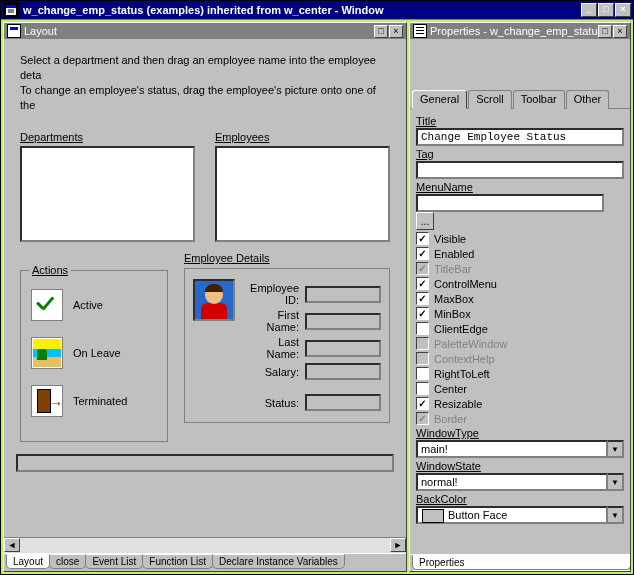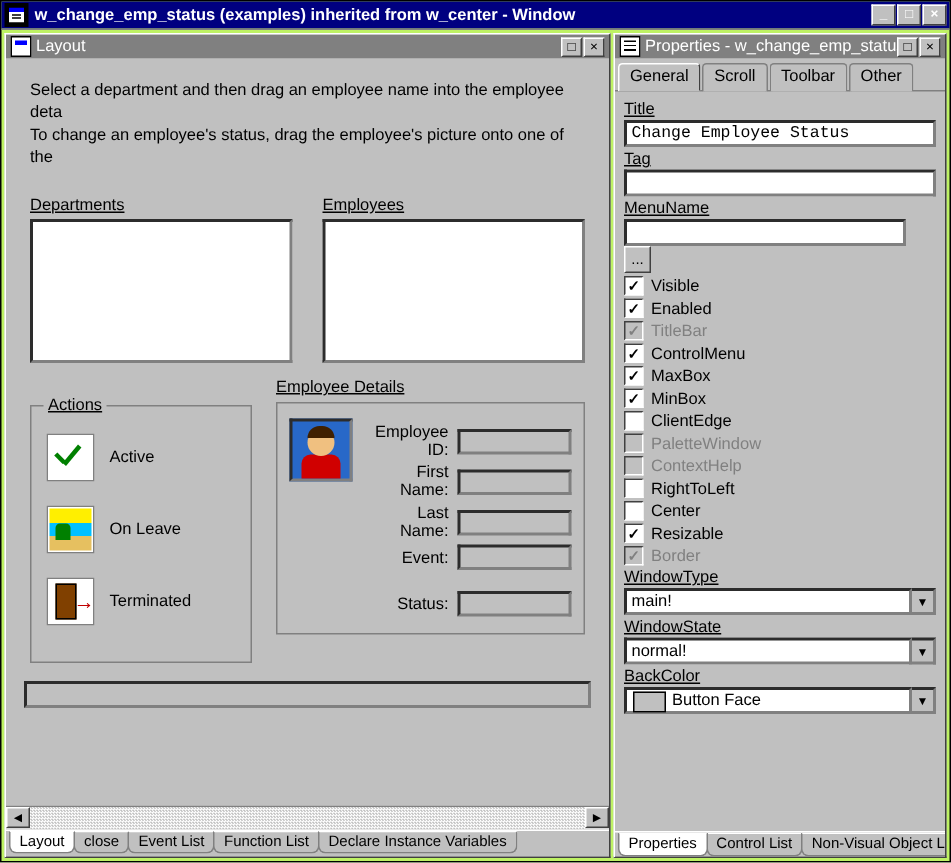--- a/index.html
+++ b/index.html
@@ -276,20 +276,21 @@
     margin: 2px 2px 2px 1px;
     background: #c0c0c0;
     overflow: hidden;
   }
   .props-tabs {
     display: flex;
     padding: 2px 2px 0 2px;
     background: #c0c0c0;
     border-bottom: 1px solid #808080;
     font-size: 11px;
+    margin-top: 48px;
   }
   .ptab {
     border: 1px solid #808080;
     border-bottom: none;
     padding: 2px 7px;
     background: #c0c0c0;
     margin-right: 1px;
     border-top-left-radius: 3px;
     border-top-right-radius: 3px;
     position: relative;
@@ -375,20 +376,21 @@
     border-bottom:2px inset #808080;
     display:flex;align-items:center;justify-content:center;
   }
   .combo-btn::after { content:'▼'; font-size:8px; }
   .color-swatch {
     width:22px;height:14px;background:#c0c0c0;border:1px solid #000;margin:1px 4px 0 1px;display:inline-block;
   }
   .props-bottom-tabs {
     display:flex;height:17px;background:#c0c0c0;font-size:10px;padding-left:2px;
     border-top:1px solid #fff;
+    flex-direction:column;
   }
   svg.icon-svg { display:block; }
 </style>
 </head>
 <body>
 
 <div class="outer-window">
 
   <div class="titlebar">
     <div class="sysicon">
@@ -477,21 +479,21 @@
                   </div>
                   <div class="field-row">
                     <span class="field-label">First Name:</span>
                     <div class="field-input"></div>
                   </div>
                   <div class="field-row">
                     <span class="field-label">Last Name:</span>
                     <div class="field-input"></div>
                   </div>
                   <div class="field-row">
-                    <span class="field-label">Event:</span>
+                    <span class="field-label">Salary:</span>
                     <div class="field-input"></div>
                   </div>
                   <div class="field-row" style="margin-top:14px;">
                     <span class="field-label">Status:</span>
                     <div class="field-input"></div>
                   </div>
                 </div>
               </div>
             </div>
           </div>

